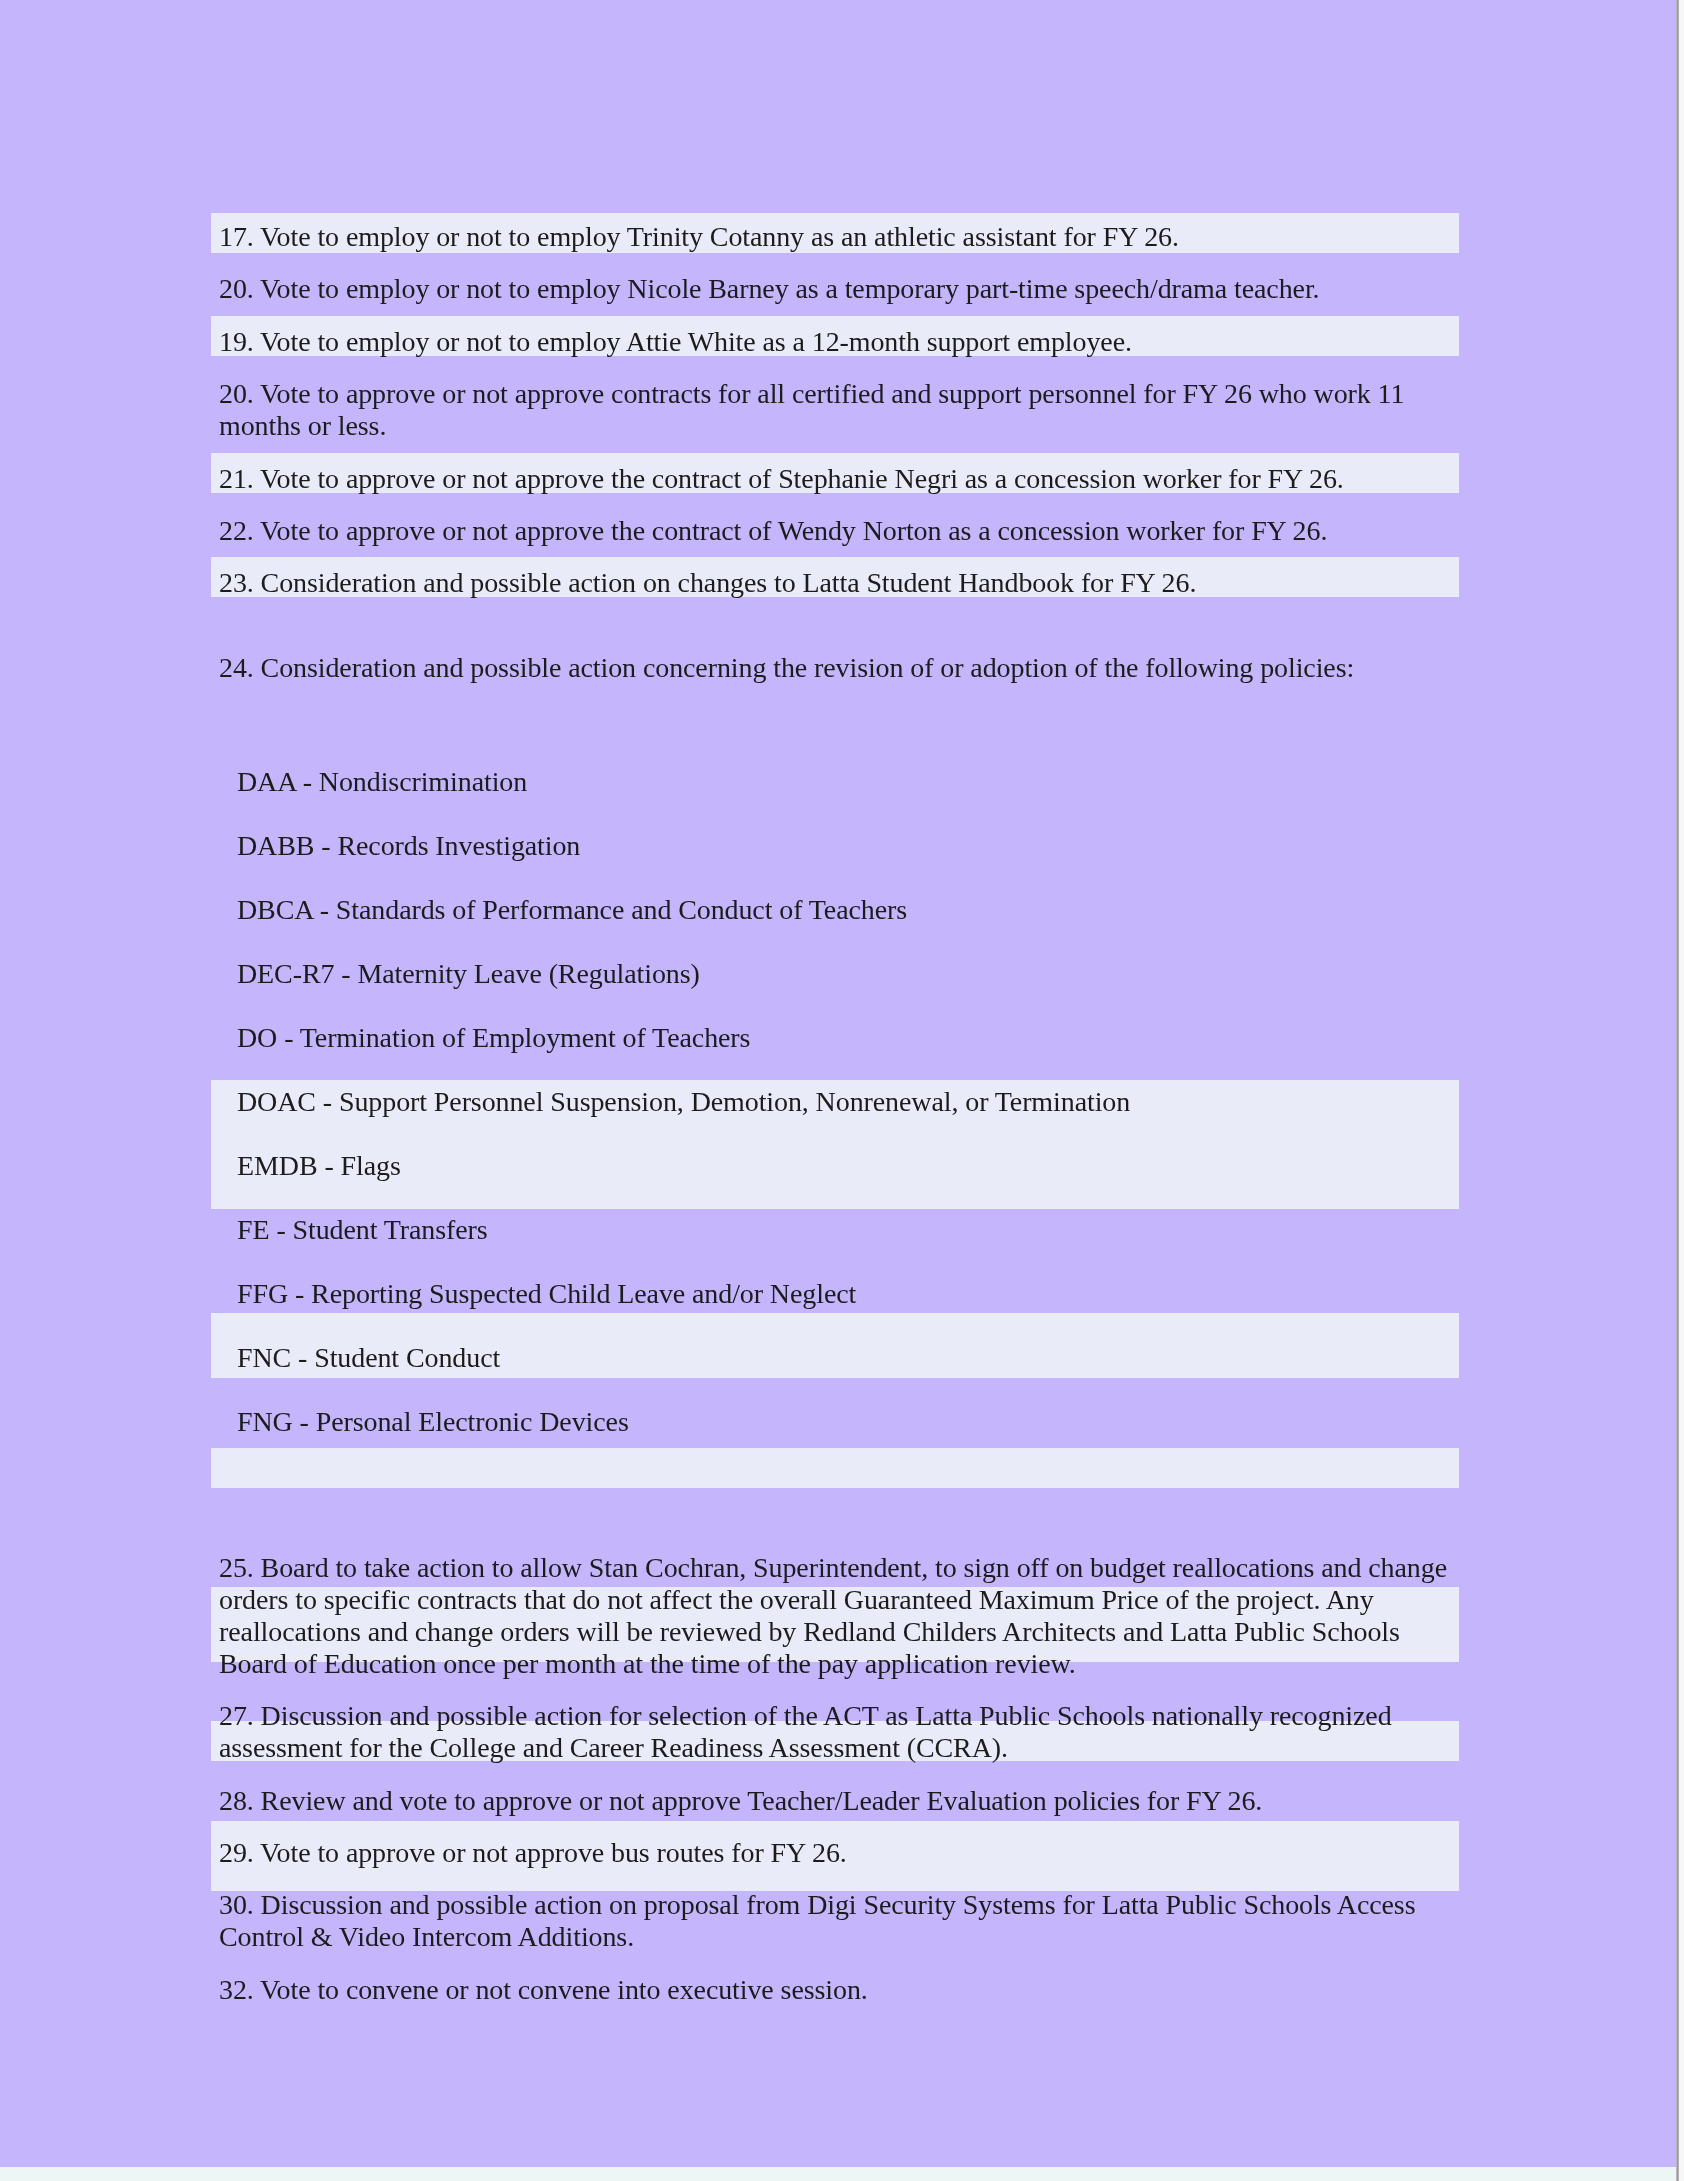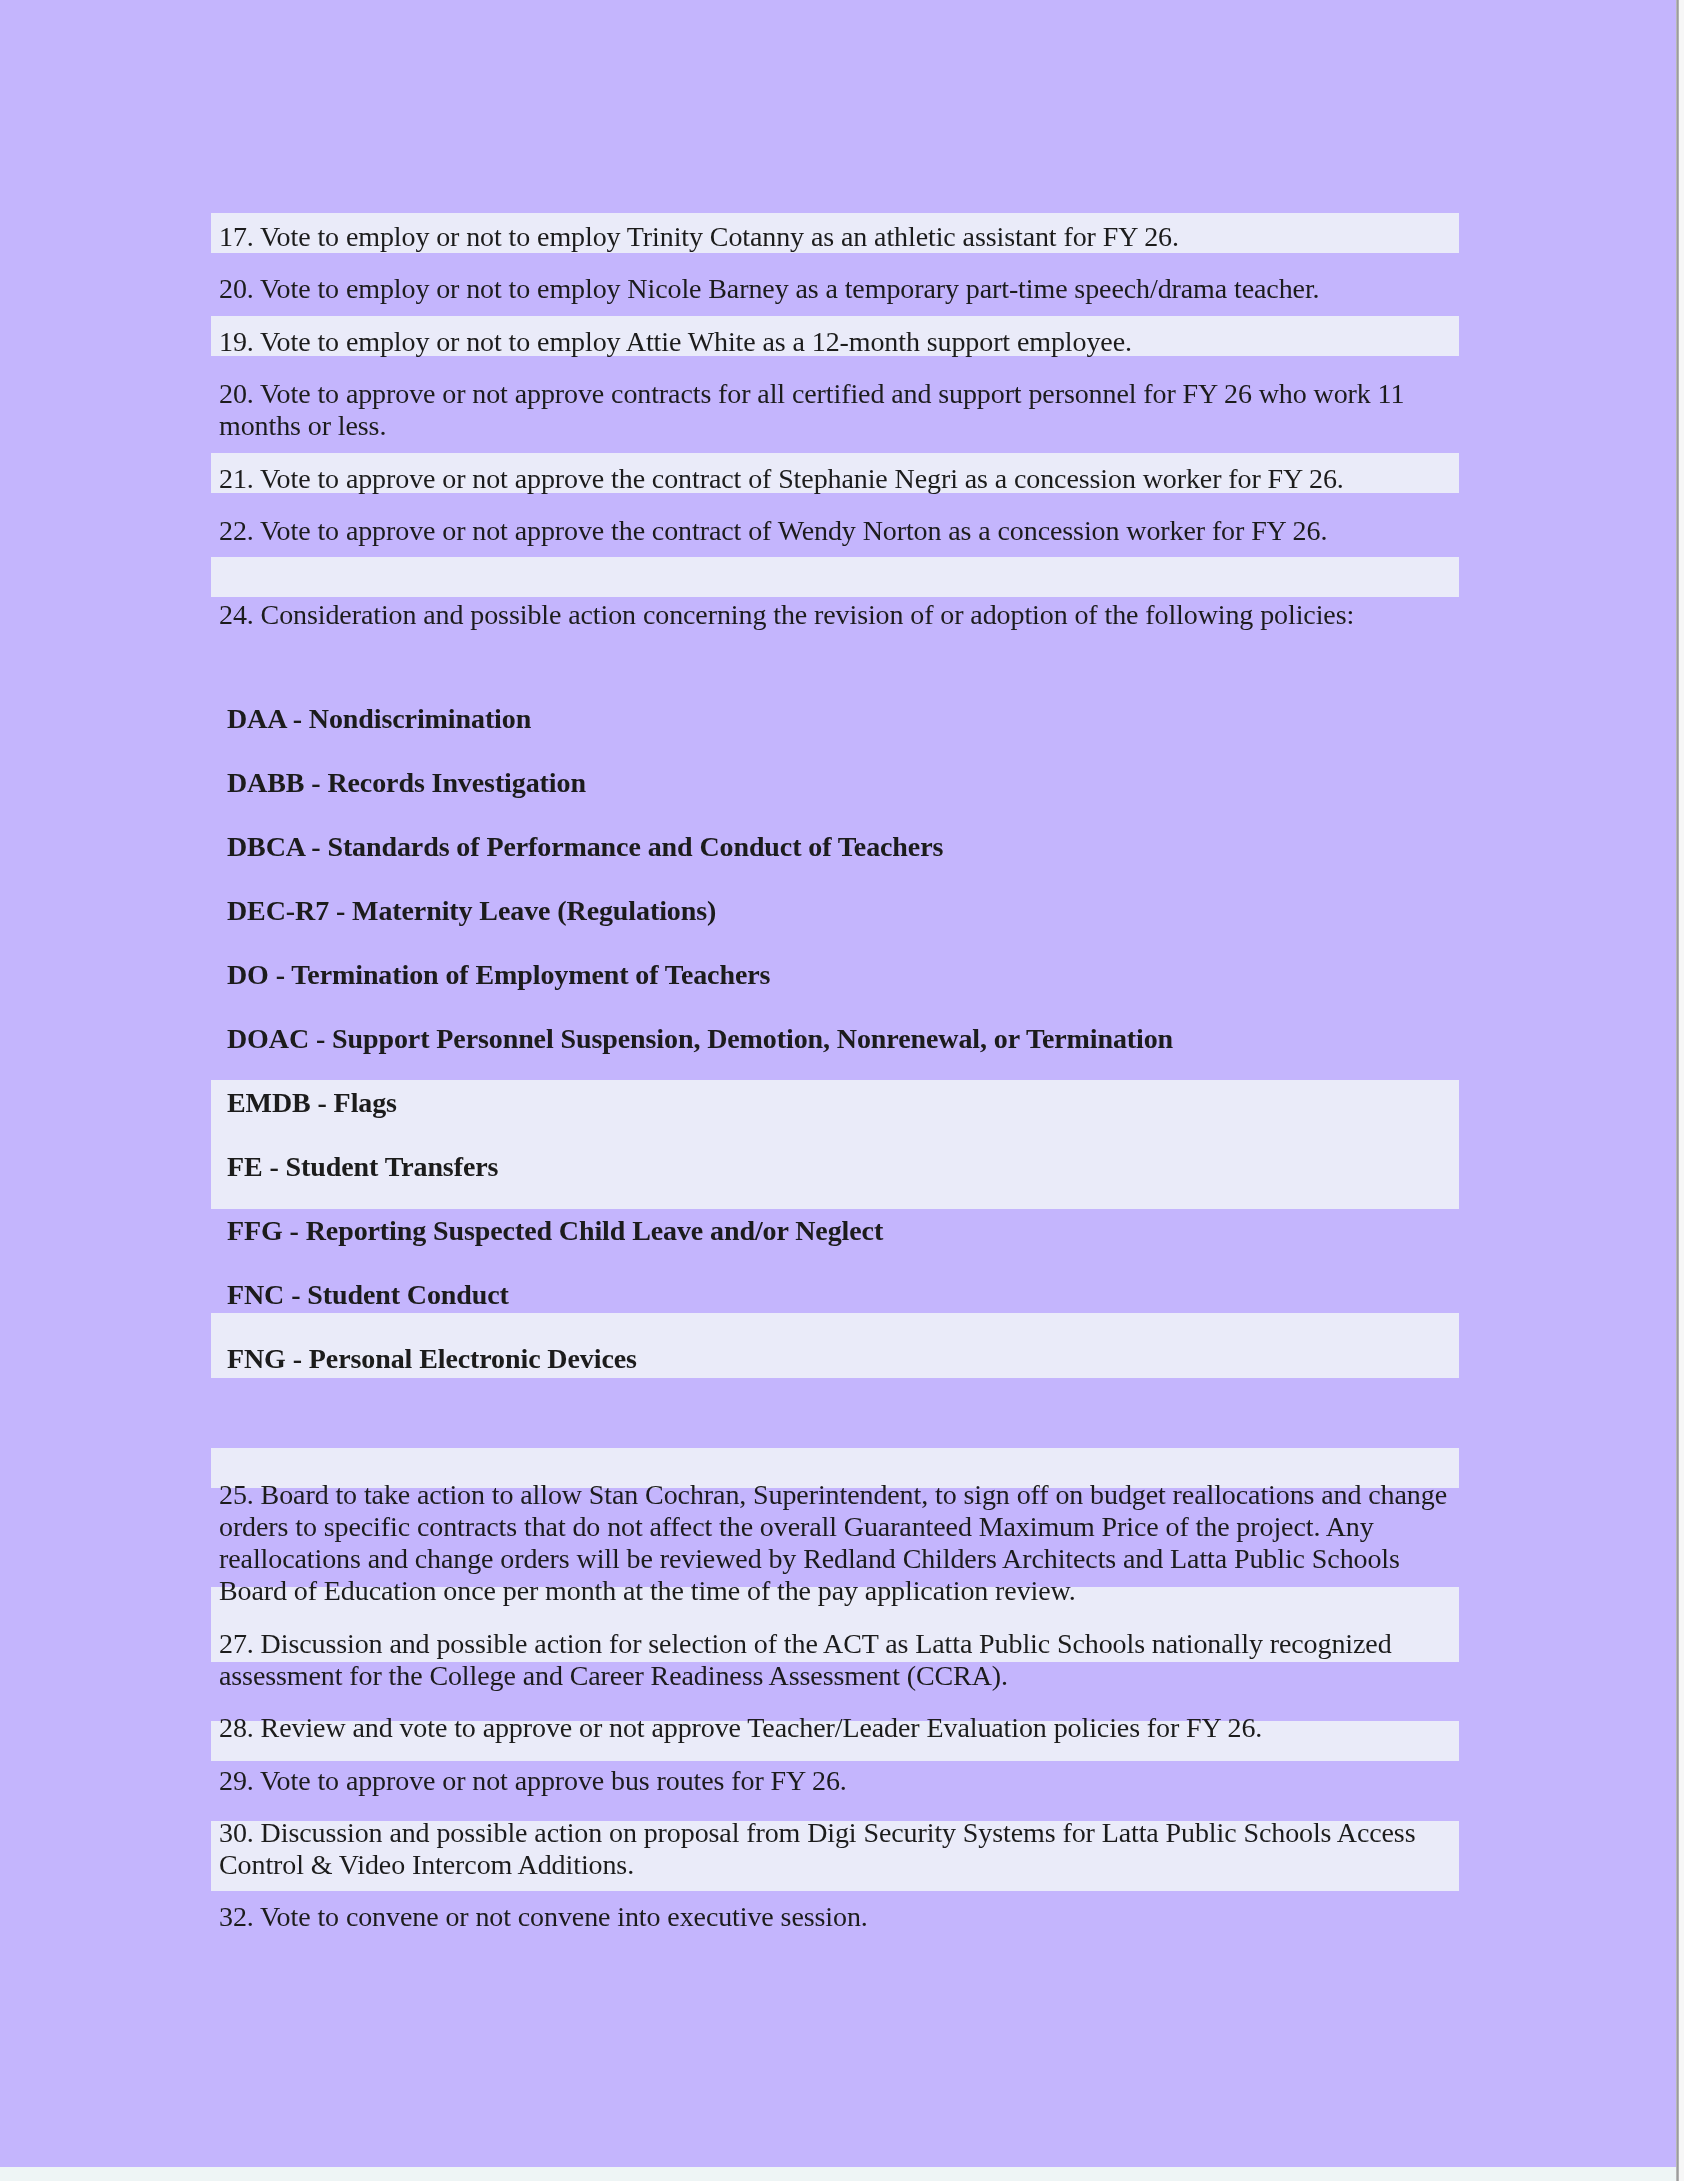--- a/index.html
+++ b/index.html
@@ -57,24 +57,23 @@
     letter-spacing: -0.1px;
   }
   .item {
     margin: 0 0 20.4px 0;
     white-space: pre-line;
   }
   .item.gap-before {
     margin-top: 32px;
   }
   .policy-list {
-    margin: 8px;
+    margin: 18px;
     padding: 0;
     list-style: none;
-    font-weight: bold;
   }
   .policy-list li {
     margin: 0;
     padding: 0;
   }
 </style>
 </head>
 <body>
 
 <div class="page">
@@ -91,20 +90,21 @@
   <div class="scan-band" style="top:1821px;height:70px;"></div>
 
   <div class="agenda">
     <p class="item">17. Vote to employ or not to employ Trinity Cotanny as an athletic assistant for FY 26.</p>
     <p class="item">20. Vote to employ or not to employ Nicole Barney as a temporary part-time speech/drama teacher.</p>
     <p class="item">19. Vote to employ or not to employ Attie White as a 12-month support employee.</p>
     <p class="item">20. Vote to approve or not approve contracts for all certified and support personnel for FY 26 who work 11
 months or less.</p>
     <p class="item">21. Vote to approve or not approve the contract of Stephanie Negri as a concession worker for FY 26.</p>
     <p class="item">22. Vote to approve or not approve the contract of Wendy Norton as a concession worker for FY 26.</p>
+    <p class="item">23. Consideration and possible action on changes to Latta Student Handbook for FY 26.</p>
 
     <div class="item">
       <div>24. Consideration and possible action concerning the revision of or adoption of the following policies:</div>
       <ul class="policy-list">
         <li>DAA - Nondiscrimination</li>
         <li>DABB - Records Investigation</li>
         <li>DBCA - Standards of Performance and Conduct of Teachers</li>
         <li>DEC-R7 - Maternity Leave (Regulations)</li>
         <li>DO - Termination of Employment of Teachers</li>
         <li>DOAC - Support Personnel Suspension, Demotion, Nonrenewal, or Termination</li>

